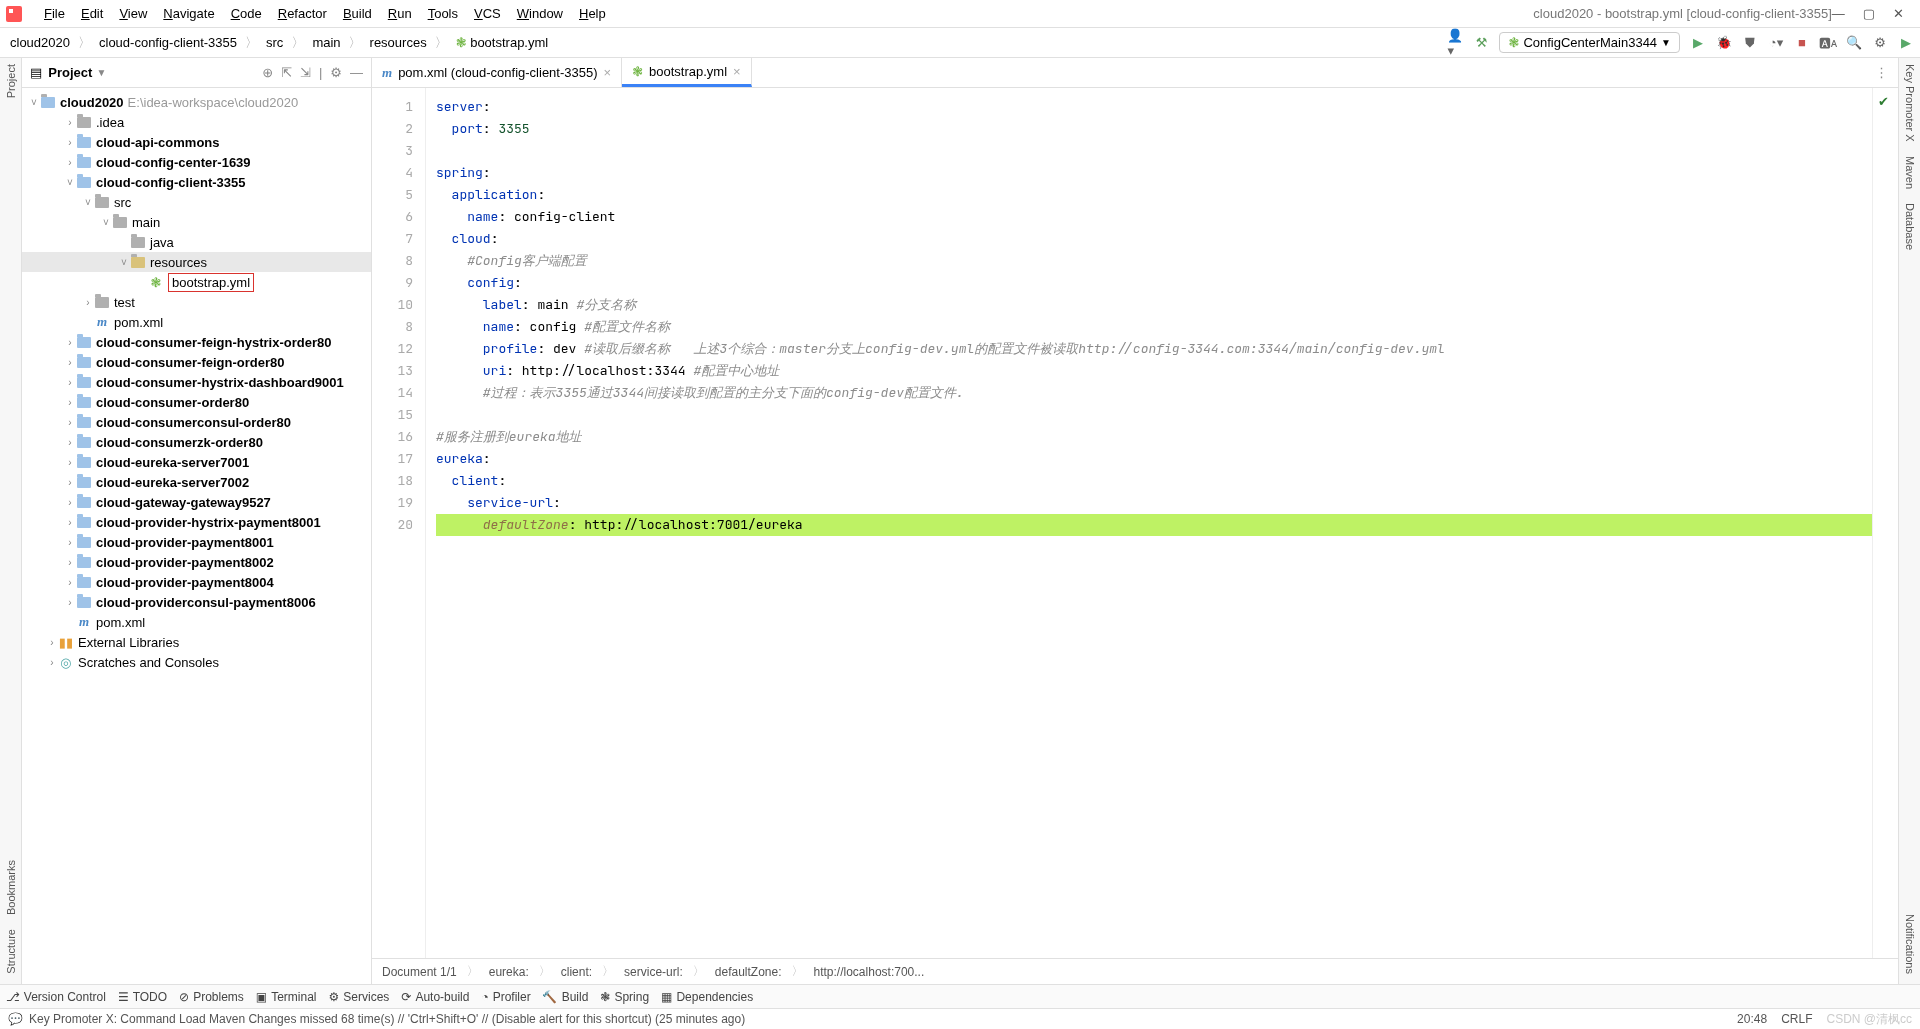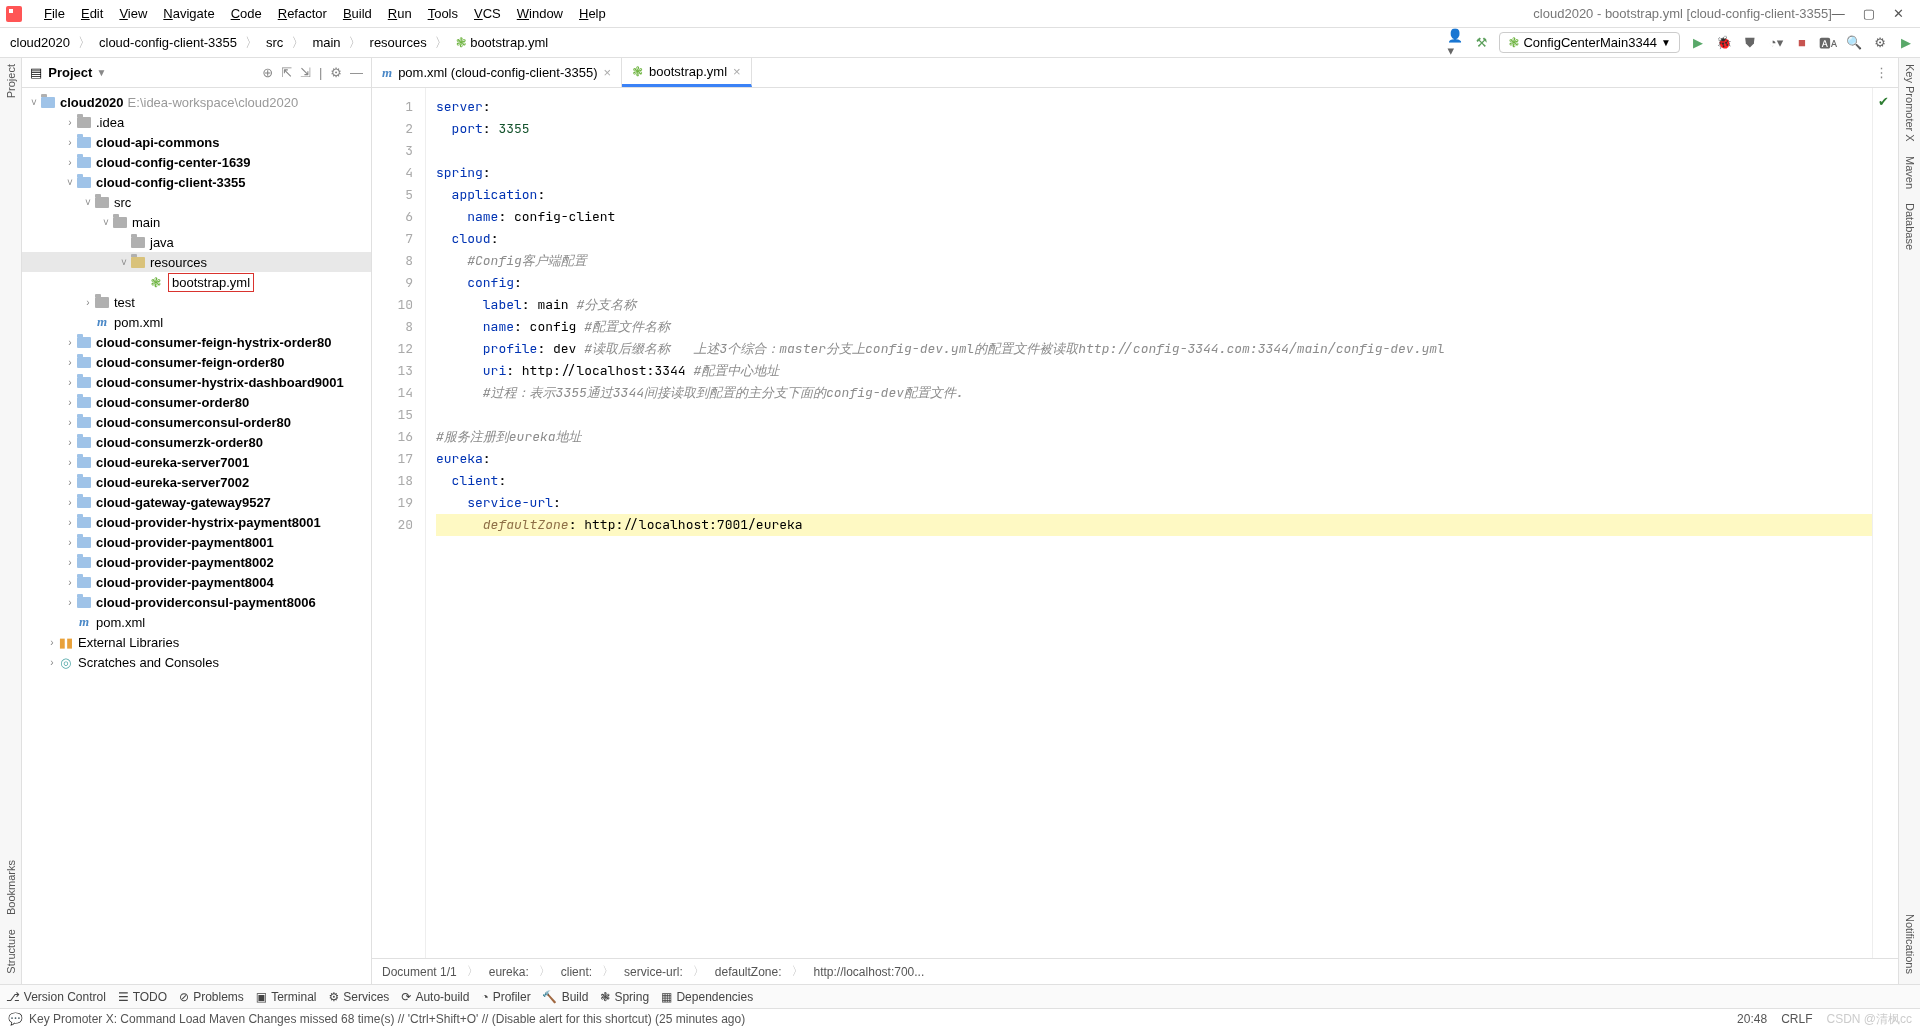--- a/index.html
+++ b/index.html
@@ -38,21 +38,21 @@
 .editor-area { flex: 1; display: flex; flex-direction: column; min-width: 0; }
 .editor-tabs { display: flex; height: 30px; border-bottom: 1px solid #e0e0e0; align-items: stretch; }
 .editor-tab { display: flex; align-items: center; padding: 0 10px; gap: 6px; border-right: 1px solid #e0e0e0; cursor: pointer; position: relative; }
 .editor-tab.active { border-bottom: 3px solid #3b82f6; }
 .editor-tab .close { color: #aaa; }
 .editor-tabs .more { margin-left: auto; padding: 0 10px; display: flex; align-items: center; color: #888; }
 .code-wrap { flex: 1; display: flex; overflow: hidden; position: relative; }
 .gutter { width: 54px; text-align: right; padding: 8px 12px 0 0; color: #aaa; font-family: "JetBrains Mono", Consolas, monospace; font-size: 13px; line-height: 22px; border-right: 1px solid #eee; user-select: none; background: #fff; }
 .code { flex: 1; padding: 8px 0 0 10px; font-family: "JetBrains Mono", Consolas, monospace; font-size: 13px; line-height: 22px; white-space: pre; overflow: auto; position: relative; }
 .code .line { height: 22px; }
-.code .line.hl { background: #fef9c3; }
+.code .line.hl { background: #bef264; }
 .kw { color: #0033b3; } .num { color: #14532d; } .cmt { color: #8c8c8c; font-style: italic; } .key { font-style: italic; color: #8e6f47; }
 .right-gutter { width: 26px; border-left: 1px solid #eee; background:#fff; position: relative; }
 .right-gutter .check { color: #2e7d32; position:absolute; top:6px; left:5px; }
 .breadcrumb-bar { height: 26px; border-top: 1px solid #e0e0e0; display: flex; align-items: center; padding: 0 10px; gap: 10px; color: #555; font-size: 12px; }
 .bottombar { height: 24px; border-top: 1px solid #e0e0e0; display: flex; align-items: center; padding: 0 6px; gap: 12px; background: #fafafa; }
 .bottombar .item { display: flex; align-items: center; gap: 4px; font-size: 12px; color: #444; cursor: pointer; }
 .statusbar { height: 21px; border-top: 1px solid #e0e0e0; display: flex; align-items: center; padding: 0 8px; font-size: 12px; color: #555; }
 .statusbar .right { margin-left: auto; display: flex; gap: 14px; align-items: center; }
 svg { display: block; }
 .ic-folder { width:14px; height:11px; background:#b0b0b0; border-radius:1px; position:relative; }

